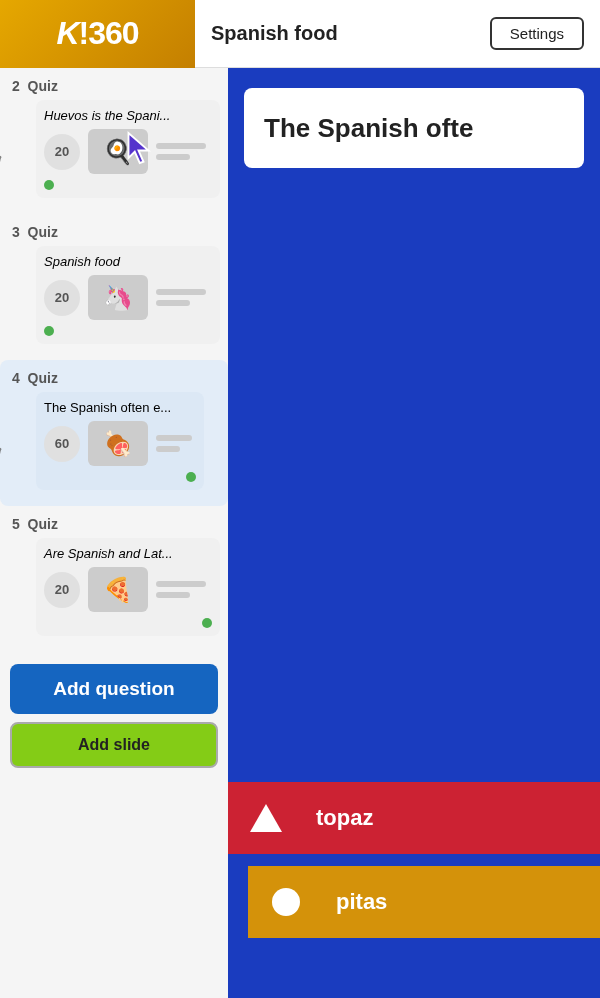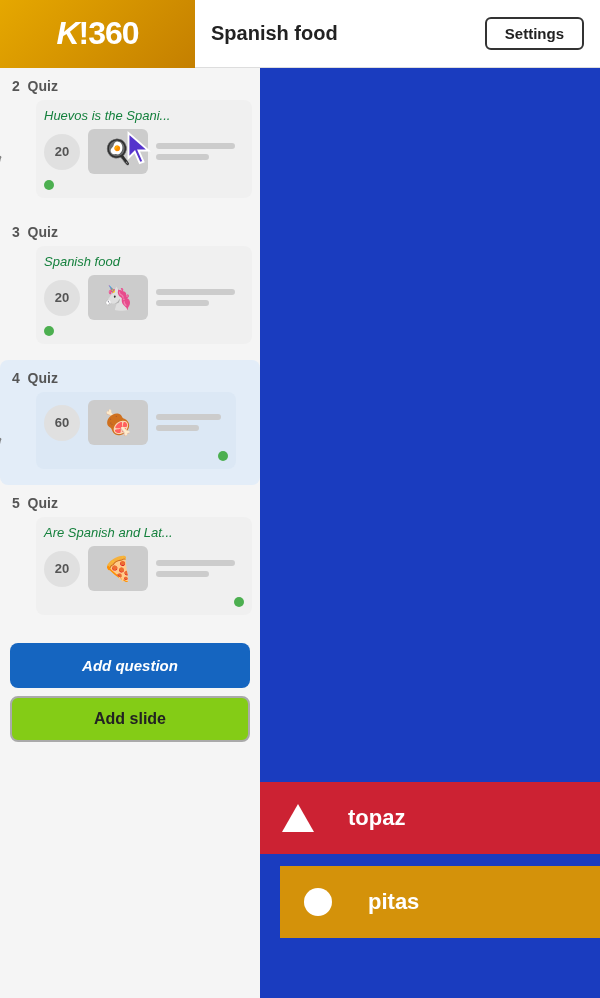--- a/index.html
+++ b/index.html
@@ -41,35 +41,35 @@
       font-size: 20px;
       font-weight: 700;
       color: #222;
     }
     .settings-btn {
       background: #fff;
       border: 2px solid #333;
       border-radius: 6px;
       padding: 6px 18px;
       font-size: 15px;
-      font-weight: 700;
+      font-weight: 400;
       cursor: pointer;
       color: #222;
     }
 
     
     .main {
       display: flex;
       flex: 1;
       overflow: hidden;
     }
 
     
     .sidebar {
-      width: 260px;
+      width: 228px;
       background: #f5f5f5;
       display: flex;
       flex-direction: column;
       overflow-y: auto;
       flex-shrink: 0;
       padding-bottom: 10px;
     }
 
     .quiz-section {
       padding: 10px 8px 6px 8px;
@@ -88,21 +88,21 @@
       cursor: pointer;
       position: relative;
     }
     .quiz-card.active {
       background: #dce8f5;
     }
     .quiz-card-title {
       font-size: 13px;
       font-style: italic;
       font-weight: 500;
-      color: #15803d;
+      color: #000000;
       margin-bottom: 6px;
     }
     .quiz-card-body {
       display: flex;
       align-items: center;
       gap: 8px;
     }
     .quiz-points {
       width: 36px;
       height: 36px;
@@ -197,25 +197,24 @@
       display: flex;
       flex-direction: column;
       gap: 8px;
     }
     .add-question-btn {
       background: #1565c0;
       color: #fff;
       border: none;
       border-radius: 8px;
       padding: 14px;
-      font-size: 15px;
+      font-size: 19px;
       font-weight: 700;
       cursor: pointer;
       width: 100%;
-      font-style: italic;
     }
     .add-slide-btn {
       background: #84cc16;
       color: #222;
       border: 2px solid #aaa;
       border-radius: 8px;
       padding: 12px;
       font-size: 16px;
       font-weight: 700;
       cursor: pointer;
@@ -370,20 +369,21 @@
     <div class="quiz-section" style="background:#e3edf8; border-radius:8px; padding:10px 24px 6px 8px;">
       <div class="quiz-section-header">
         <span>4</span>&nbsp;&nbsp;<span>Quiz</span>
       </div>
       <div class="quiz-section-wrap">
         <div class="side-actions">
           <div class="side-icon">⧉</div>
           <div class="side-icon">🗑</div>
         </div>
         <div class="quiz-card active">
+          <div class="quiz-card-title" style="font-style:normal;">The Spanish often e...</div>
           <div class="quiz-card-body">
             <div class="quiz-points">60</div>
             <div class="quiz-thumb">🍖</div>
             <div class="quiz-lines">
               <div class="quiz-line long"></div>
               <div class="quiz-line short"></div>
             </div>
           </div>
           <div class="quiz-dot-row">
             <div class="quiz-dot" style="margin-left:auto;"></div>
@@ -414,20 +414,21 @@
       </div>
     </div>
 
     <div class="sidebar-footer">
       <button class="add-question-btn">Add question</button>
       <button class="add-slide-btn">Add slide</button>
     </div>
   </div>
 
   <div class="content-area">
+    <div class="content-question-box">The Spanish ofte</div>
 
     <div class="answer-options">
 
       <div class="answer-option red">
         <div class="answer-icon">
           <div class="triangle-icon"></div>
         </div>
         <span>topaz</span>
       </div>
 

